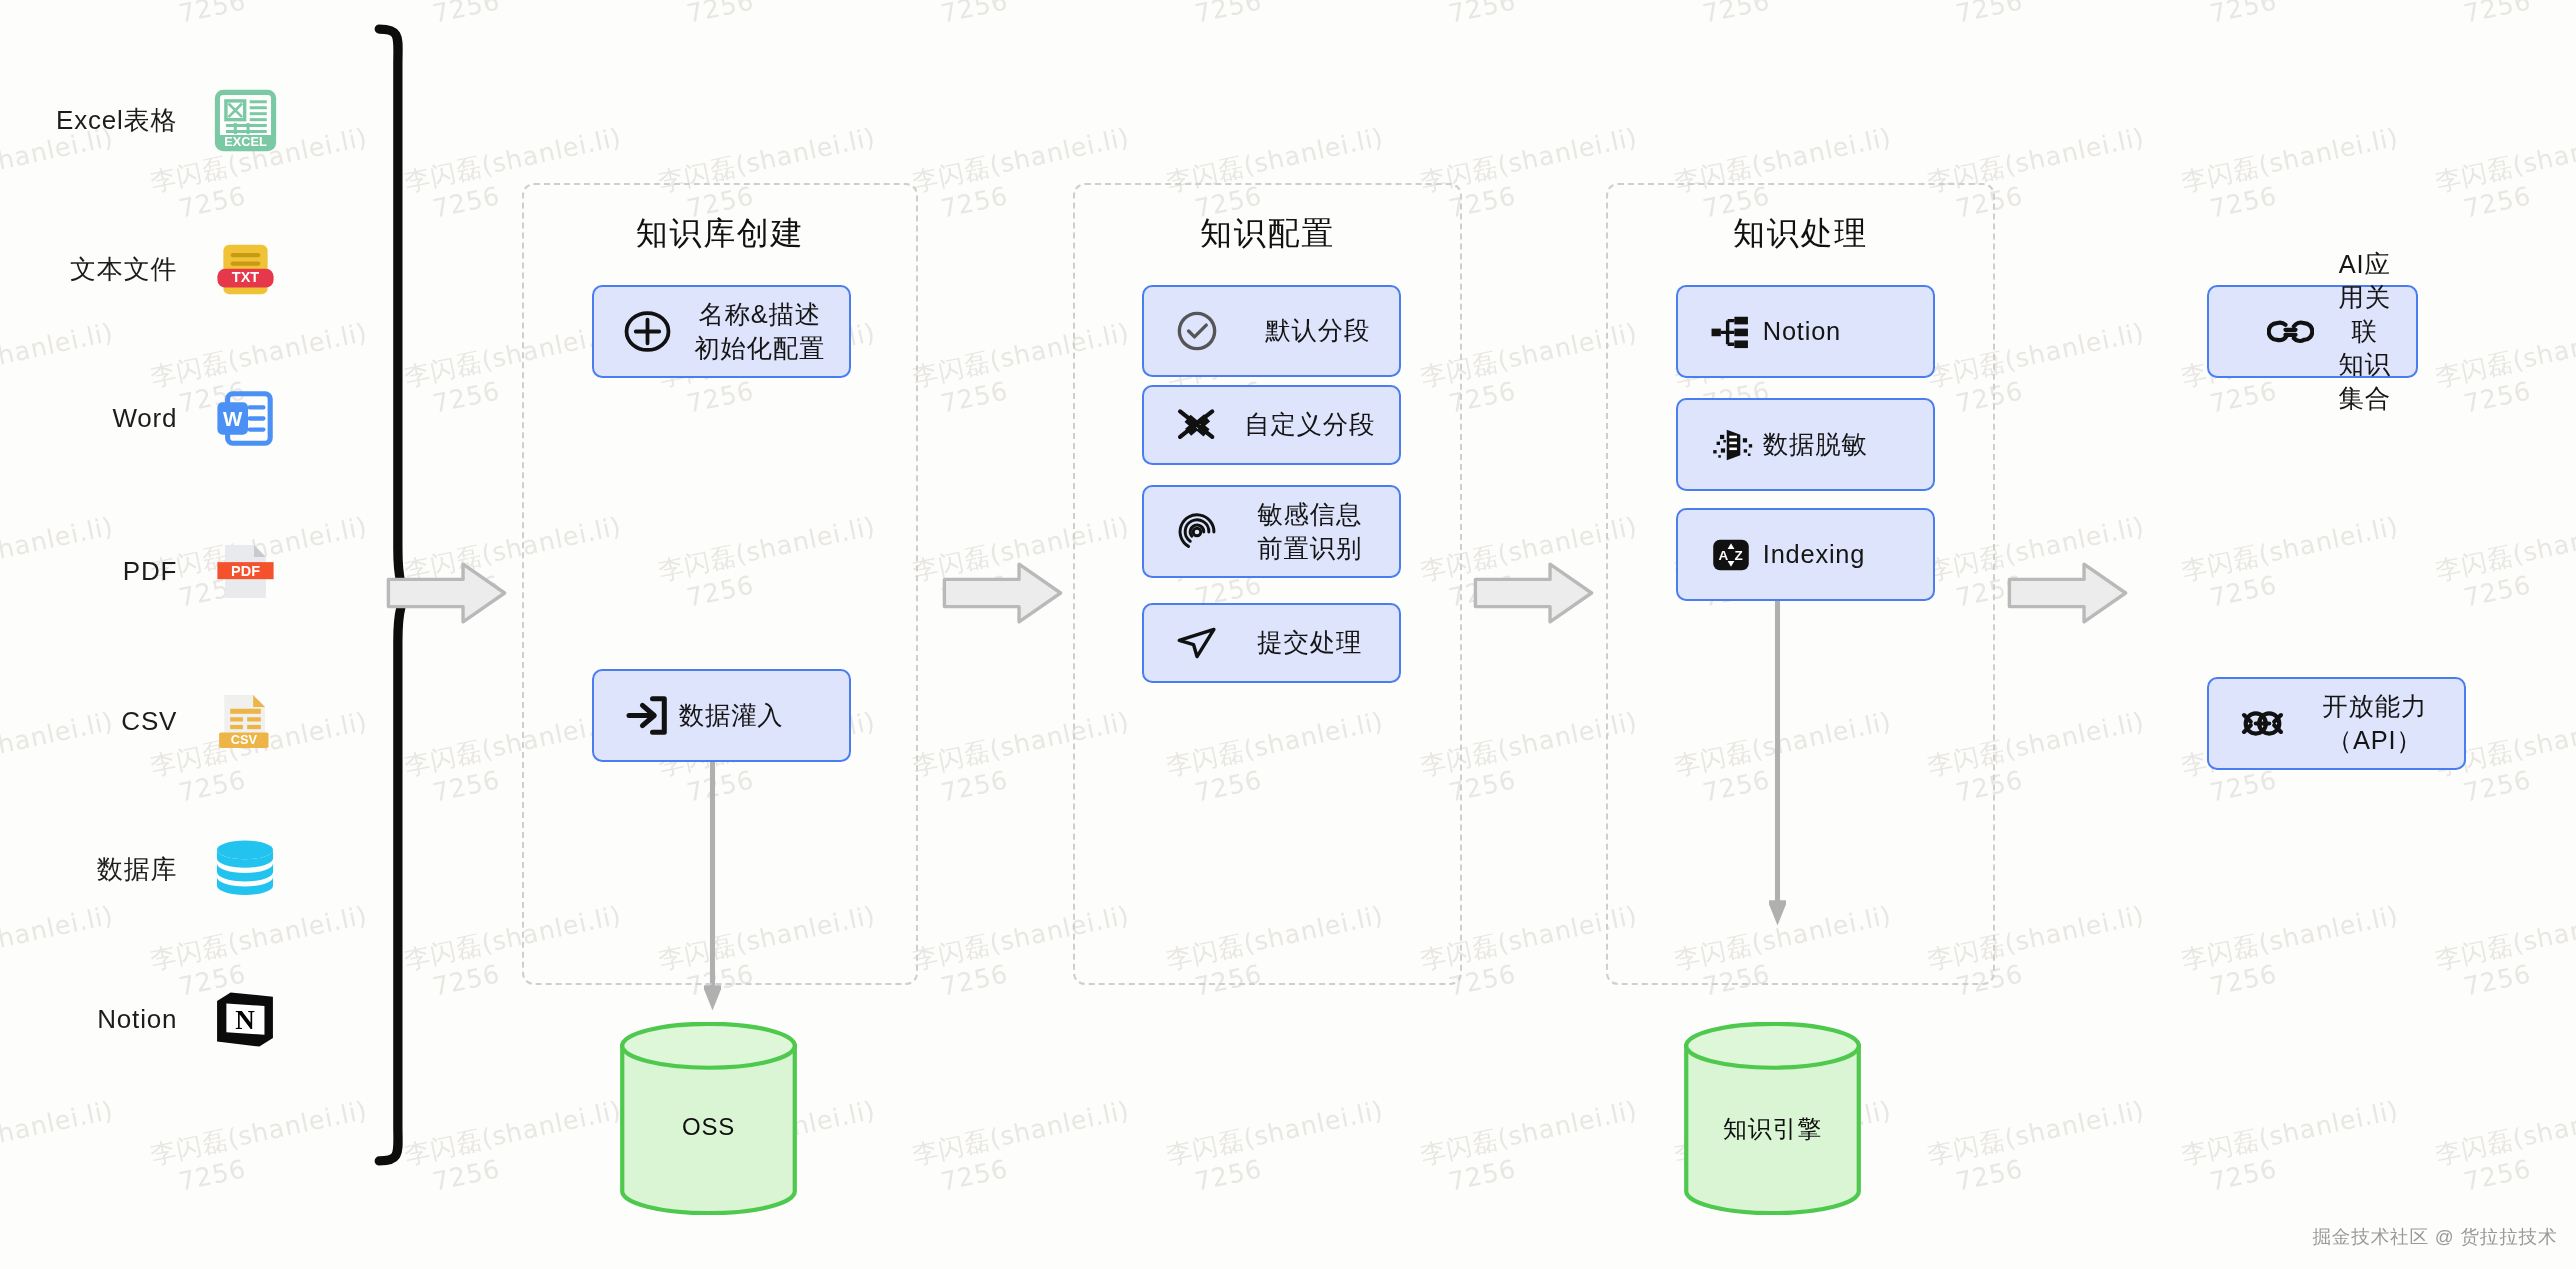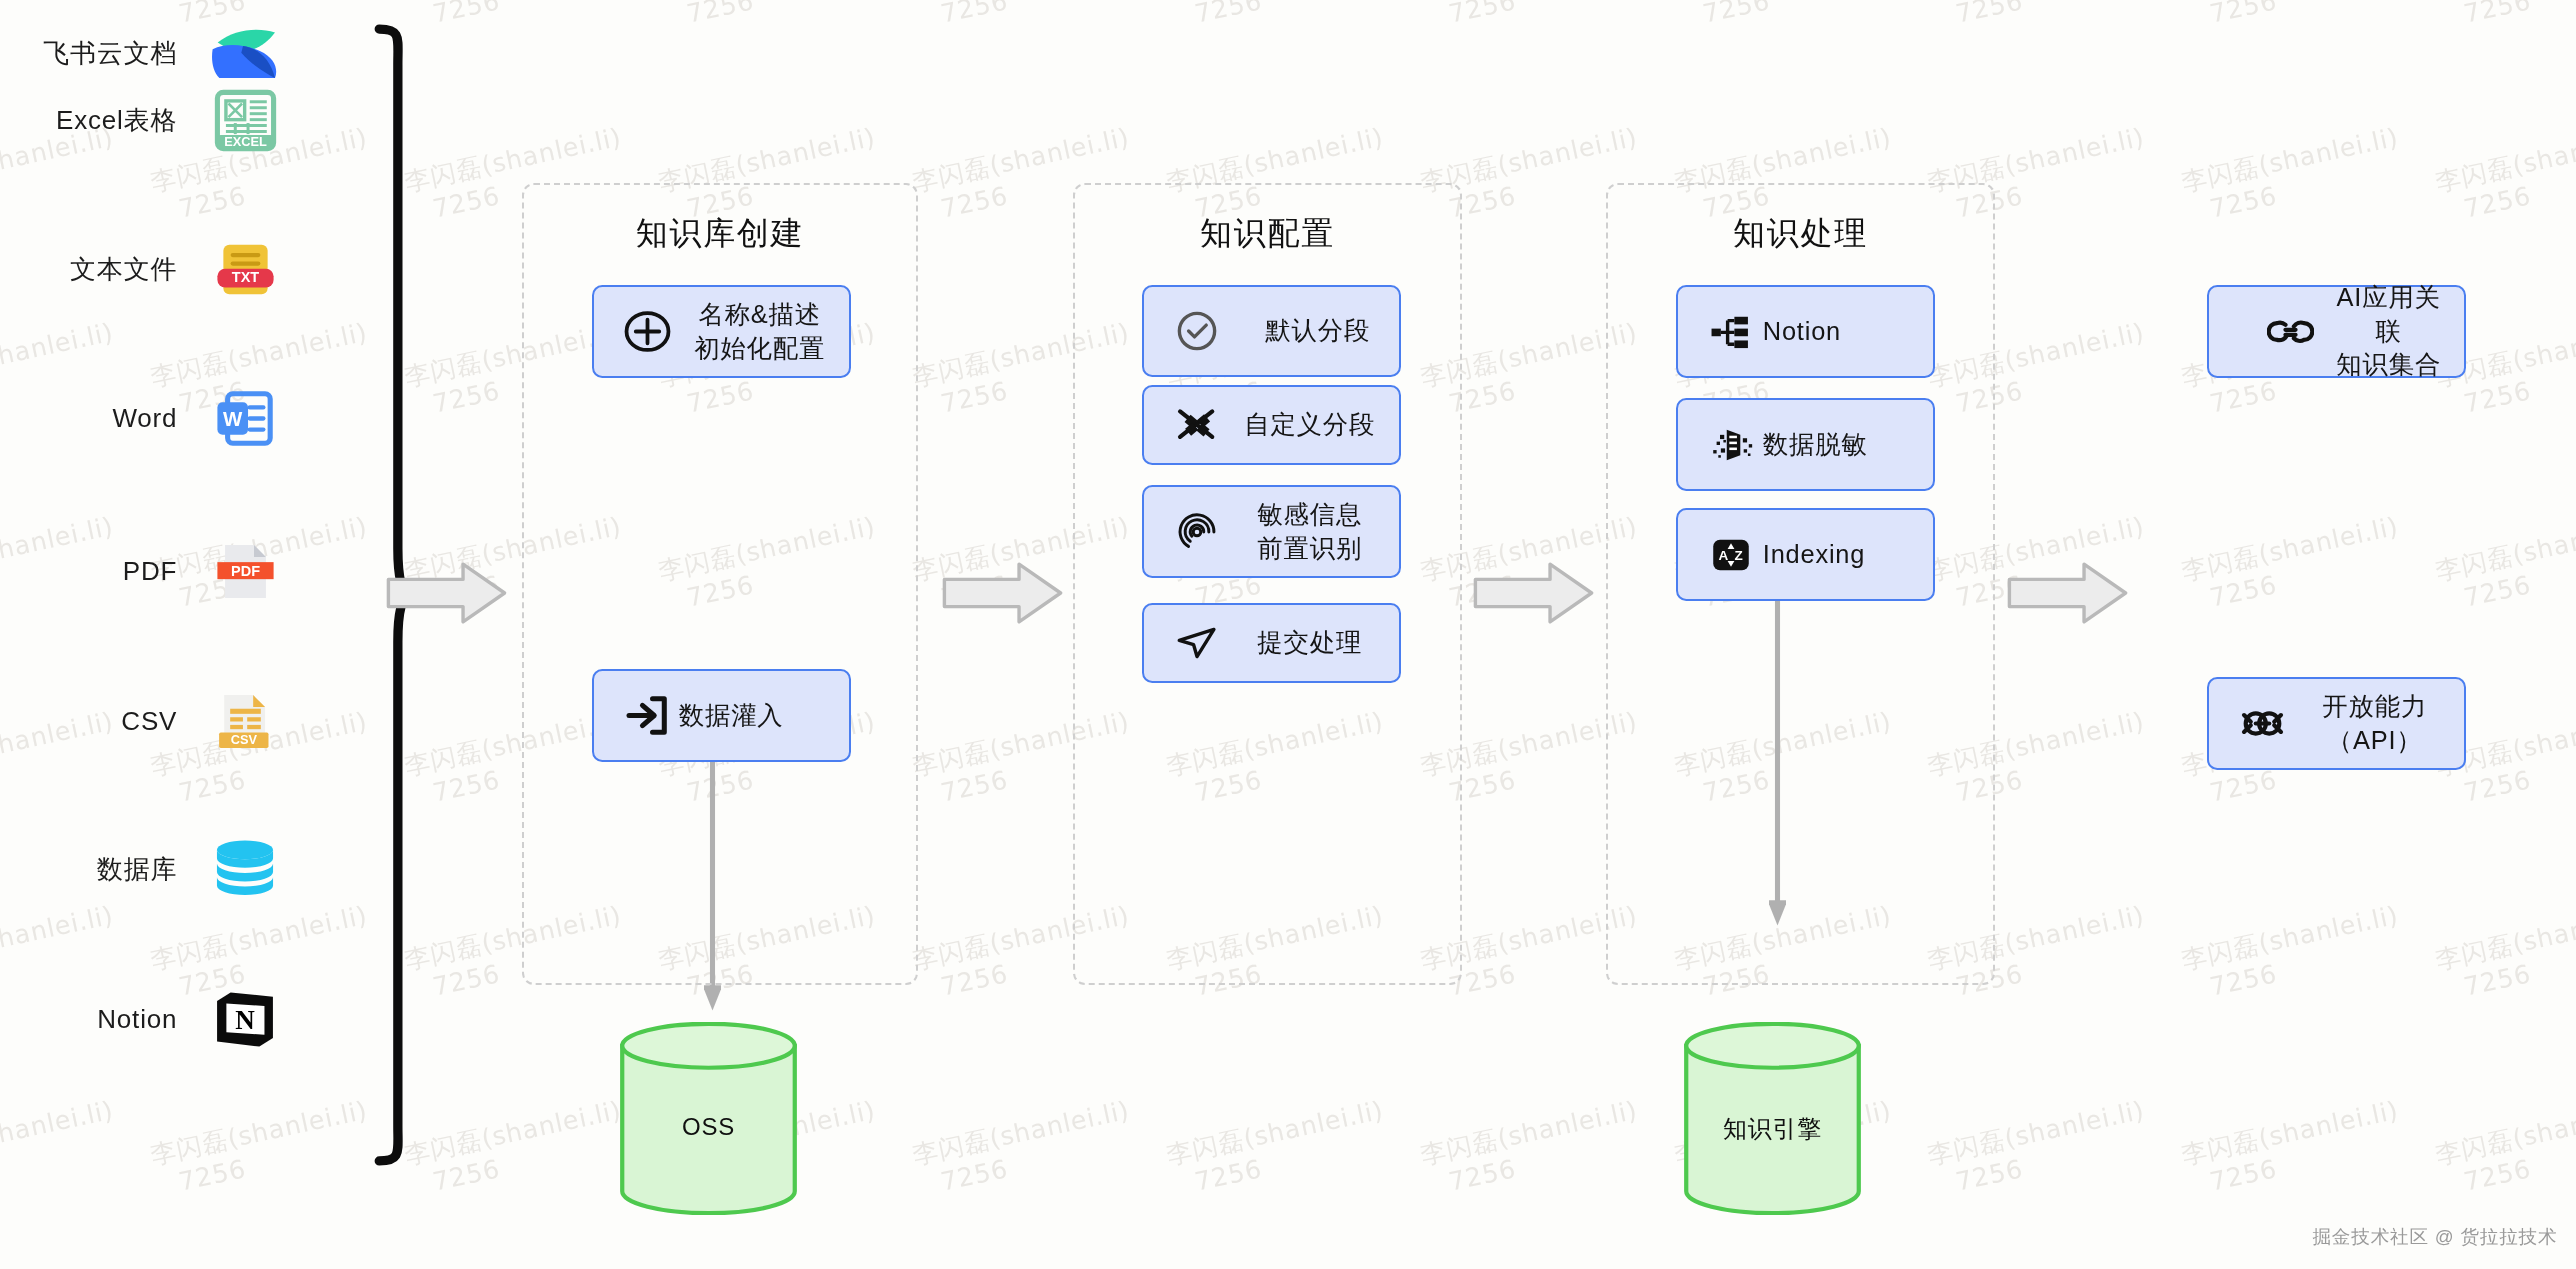--- a/index.html
+++ b/index.html
@@ -234,30 +234,20 @@
       <div class="wm-tile" style="left: 660px; top: 1117px; color: rgb(233, 231, 227);"><span>李闪磊(shanlei.li)</span><span class="wm-num">7256</span></div>
       <div class="wm-tile" style="left: 914px; top: 1117px; color: rgb(233, 231, 227);"><span>李闪磊(shanlei.li)</span><span class="wm-num">7256</span></div>
       <div class="wm-tile" style="left: 1168px; top: 1117px; color: rgb(233, 231, 227);"><span>李闪磊(shanlei.li)</span><span class="wm-num">7256</span></div>
       <div class="wm-tile" style="left: 1422px; top: 1117px; color: rgb(233, 231, 227);"><span>李闪磊(shanlei.li)</span><span class="wm-num">7256</span></div>
       <div class="wm-tile" style="left: 1676px; top: 1117px; color: rgb(233, 231, 227);"><span>李闪磊(shanlei.li)</span><span class="wm-num">7256</span></div>
       <div class="wm-tile" style="left: 1929px; top: 1117px; color: rgb(233, 231, 227);"><span>李闪磊(shanlei.li)</span><span class="wm-num">7256</span></div>
       <div class="wm-tile" style="left: 2183px; top: 1117px; color: rgb(233, 231, 227);"><span>李闪磊(shanlei.li)</span><span class="wm-num">7256</span></div>
       <div class="wm-tile" style="left: 2437px; top: 1117px; color: rgb(233, 231, 227);"><span>李闪磊(shanlei.li)</span><span class="wm-num">7256</span></div>
     </div>
 
-  <div class="src-row" style="top:6.8px">
-    <div class="src-label">飞书云文档</div>
-    <div class="src-icon">
-      <svg width="73" height="59" viewBox="0 0 86 70">
-        <path d="M10 22 C30 6 58 4 78 10 C66 26 50 34 30 34 Z" fill="#2ad6a8"></path>
-        <path d="M4 30 C20 22 42 24 60 32 C78 40 82 54 78 64 L12 64 C4 56 2 42 4 30 Z" fill="#3370ff"></path>
-        <path d="M40 26 C56 28 72 40 78 64 C66 58 50 48 38 34 Z" fill="#1a4fc4"></path>
-      </svg>
-    </div>
-  </div>
 
   <div class="src-row" style="top:74px">
     <div class="src-label">Excel表格</div>
     <div class="src-icon">
       <svg width="63" height="63" viewBox="0 0 74 74">
         <rect x="4" y="4" width="66" height="66" rx="7" fill="none" stroke="#7bc8a4" stroke-width="6"></rect>
         <rect x="14" y="14" width="22" height="22" fill="none" stroke="#7bc8a4" stroke-width="4"></rect>
         <path d="M17 17 L33 33 M33 17 L17 33" stroke="#7bc8a4" stroke-width="3"></path>
         <g stroke="#7bc8a4" stroke-width="3.5">
           <line x1="42" y1="15" x2="62" y2="15"></line>
@@ -545,21 +535,21 @@
 
   <div class="cyl" style="left:1682px; top:1022px; width:181px; height:193px;">
     <svg width="181" height="193" viewBox="0 0 214 228">
       <path d="M5 28 v172 a102 26 0 0 0 204 0 v-172 z" fill="#d9f5d4" stroke="#4ec94e" stroke-width="5"></path>
       <ellipse cx="107" cy="28" rx="102" ry="26" fill="#ddf7d8" stroke="#4ec94e" stroke-width="5"></ellipse>
     </svg>
     <div class="cyl-label" style="top:91px">知识引擎</div>
   </div>
 
 
-  <div class="card" style="left:2207px; top:285px; width:259px; height:93px;padding-left:28px;">
+  <div class="card" style="left:2207px; top:285px; width:211px; height:93px;padding-left:28px;">
     <div class="card-icon">
       <svg width="47" height="41" viewBox="0 0 56 48">
         <g fill="none" stroke="#111" stroke-width="5" stroke-linecap="round">
           <path d="M22 16 a10 10 0 0 0 -10 -2 a10 10 0 0 0 0 20 a10 10 0 0 0 12 -6"></path>
           <path d="M32 32 a10 10 0 0 0 12 2 a10 10 0 0 0 0 -20 a10 10 0 0 0 -12 4"></path>
           <path d="M22 22 h12" stroke-width="5"></path>
           <path d="M22 28 h12" stroke-width="5"></path>
         </g>
       </svg>
     </div>

